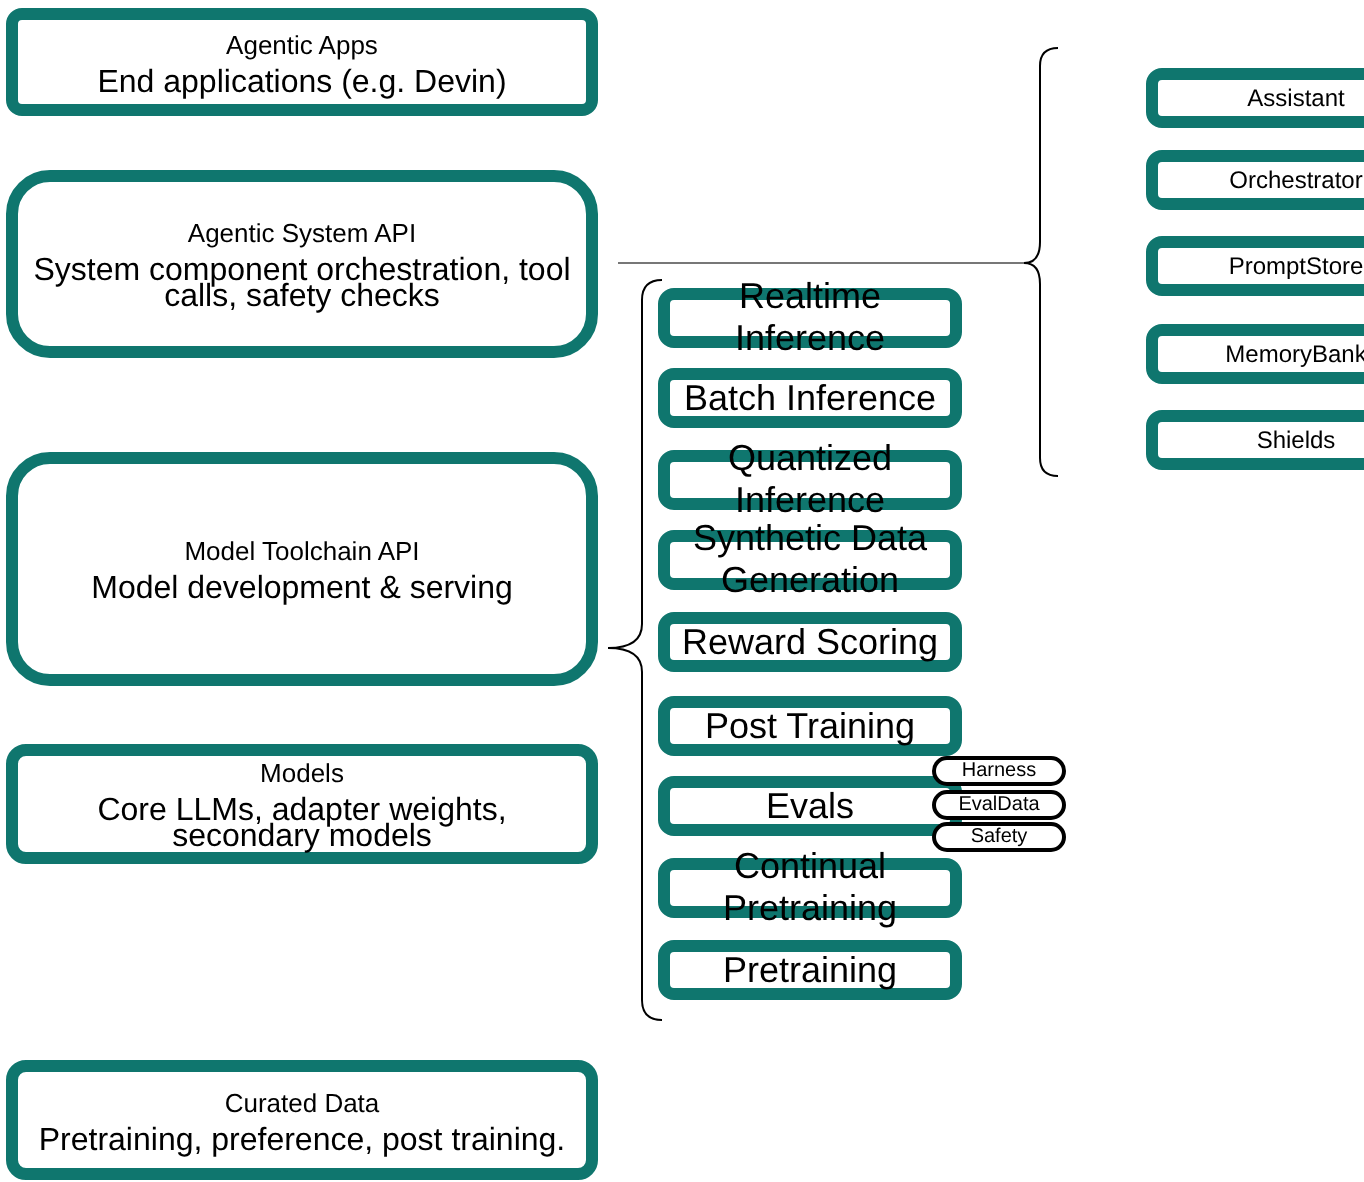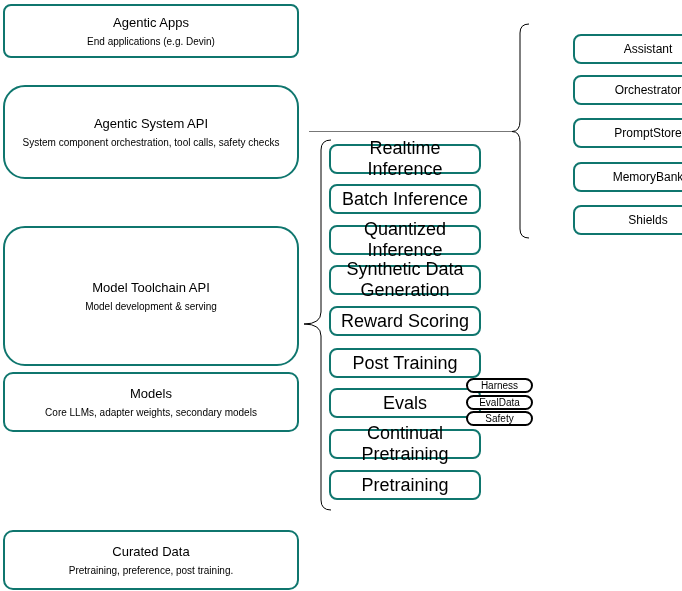--- a/index.html
+++ b/index.html
@@ -14,38 +14,38 @@
     overflow: hidden;
   }
   .overlay {
     position: absolute;
     left: 0; top: 0;
     z-index: 0;
   }
   .box {
     position: absolute;
     background: #ffffff;
-    border: 2px solid #0f766e;
+    border: 6px solid #0f766e;
     z-index: 1;
   }
   .left-box {
     left: 3px;
     width: 296px;
     display: flex;
     flex-direction: column;
     align-items: center;
     justify-content: center;
     text-align: center;
   }
   .left-box .title {
     font-size: 13px;
     line-height: 16px;
   }
   .left-box .subtitle {
-    font-size: 10px;
+    font-size: 16px;
     line-height: 13px;
     margin-top: 4px;
     padding: 0 6px;
   }
   .mid-box {
     left: 329px;
     width: 152px;
     height: 30px;
     border-radius: 8px;
     display: flex;
@@ -96,21 +96,21 @@
   <div class="box left-box" style="top:4px;height:54px;border-radius:8px">
     <div class="title">Agentic Apps</div>
     <div class="subtitle">End applications (e.g. Devin)</div>
   </div>
 
   <div class="box left-box" style="top:85px;height:94px;border-radius:22px">
     <div class="title">Agentic System API</div>
     <div class="subtitle">System component orchestration, tool calls, safety checks</div>
   </div>
 
-  <div class="box left-box" style="top:226px;height:140px;border-radius:22px">
+  <div class="box left-box" style="top:226px;height:117px;border-radius:22px">
     <div class="title">Model Toolchain API</div>
     <div class="subtitle">Model development &amp; serving</div>
   </div>
 
   <div class="box left-box" style="top:372px;height:60px;border-radius:10px">
     <div class="title">Models</div>
     <div class="subtitle">Core LLMs, adapter weights, secondary models</div>
   </div>
 
 

